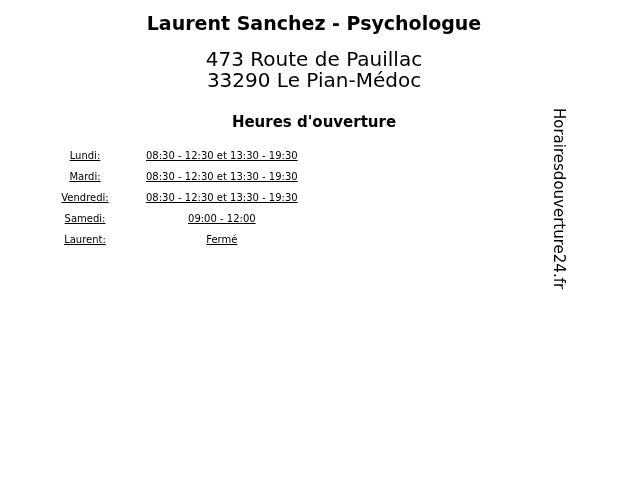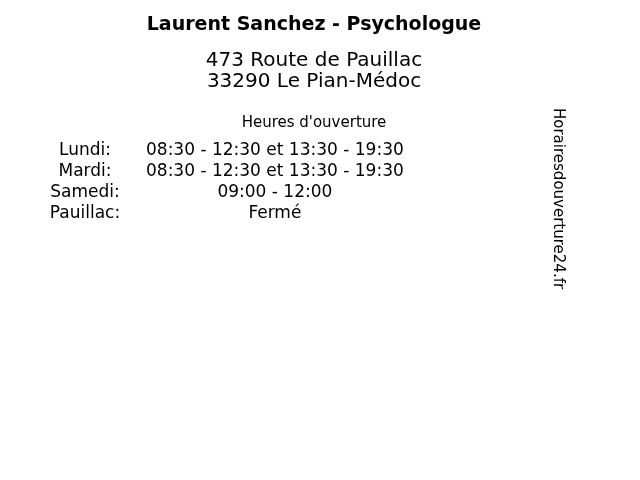--- a/index.html
+++ b/index.html
@@ -36,27 +36,28 @@
     margin: 0 0 14px 0;
     line-height: 1.2;
   }
   .addr-line {
     font-size: 20px;
     line-height: 21px;
     white-space: nowrap;
   }
   .section-title {
     font-size: 15px;
-    font-weight: normal;
+    font-weight: bold;
     margin-top: 22px;
-    margin-bottom: 8px;
+    margin-bottom: 14px;
   }
   .hours-table {
     border-collapse: collapse;
-    font-size: 17px;
+    font-size: 10px;
+    text-decoration: underline;
   }
   .hours-table td {
     padding: 0;
     line-height: 21px;
     vertical-align: top;
     white-space: nowrap;
   }
   .day-cell {
     width: 122px;
     padding-right: 6px;
@@ -97,25 +98,29 @@
       <tbody>
         <tr>
           <td class="day-cell">Lundi:</td>
           <td class="time-cell">08:30 - 12:30 et 13:30 - 19:30</td>
         </tr>
         <tr>
           <td class="day-cell">Mardi:</td>
           <td class="time-cell">08:30 - 12:30 et 13:30 - 19:30</td>
         </tr>
         <tr>
+          <td class="day-cell">Vendredi:</td>
+          <td class="time-cell">08:30 - 12:30 et 13:30 - 19:30</td>
+        </tr>
+        <tr>
           <td class="day-cell">Samedi:</td>
           <td class="time-cell">09:00 - 12:00</td>
         </tr>
         <tr>
-          <td class="day-cell">Pauillac:</td>
+          <td class="day-cell">Laurent:</td>
           <td class="time-cell">Fermé</td>
         </tr>
       </tbody>
     </table>
 
   </div>
 
   <div class="sidebar-watermark">Horairesdouverture24.fr</div>
 
 </div>

